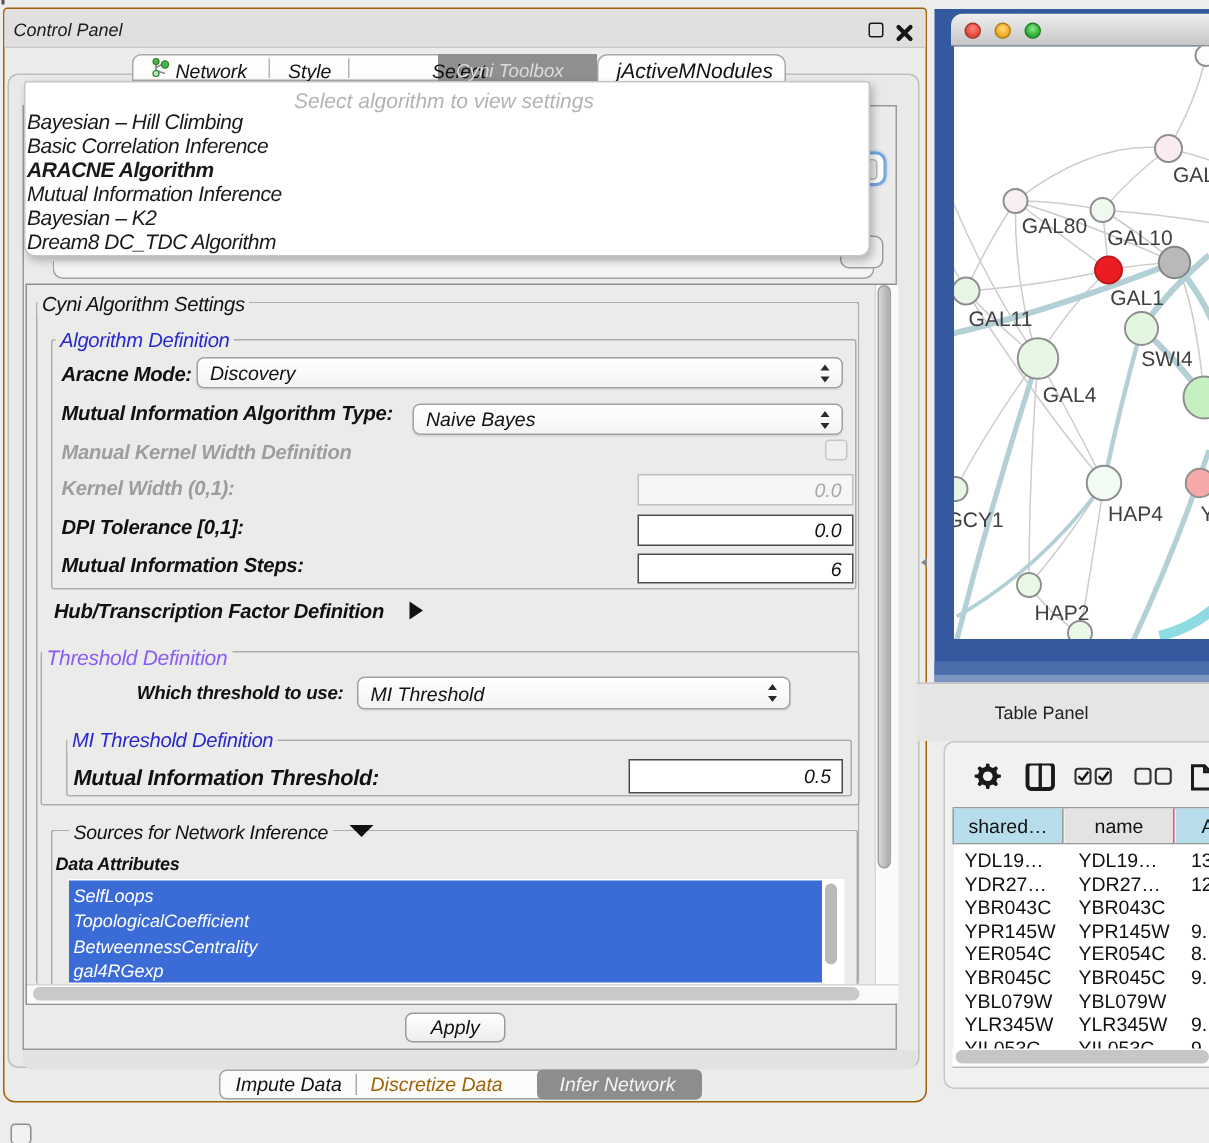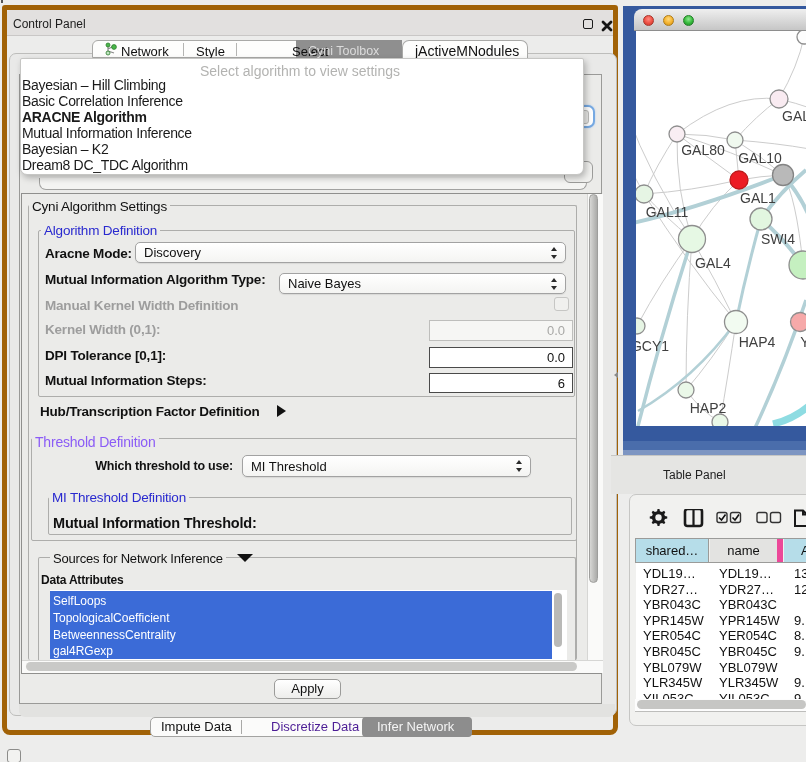--- a/index.html
+++ b/index.html
@@ -18,21 +18,21 @@
     border-left:3px solid transparent; border-right:3px solid transparent; border-top:4px solid #2a2a2a; }
   .field { background:#fff; border:1.5px solid #4a4a4a; font-size:13px; color:#111;
            display:flex; align-items:center; justify-content:flex-end; padding-right:7px; }
   .group { border:1px solid #adadab; border-radius:2px; }
 </style>
 </head>
 <body>
 
 <div class="abs" style="left:1px;top:0;width:2px;height:3px;background:#555;"></div>
 
-<div class="abs" id="cpwin" style="left:2px;top:5px;width:616px;height:730px;background:#ececeb;border:5px solid #a16207;border-radius:3px 3px 8px 8px;">
+<div class="abs" id="cpwin" style="left:2px;top:5px;width:616px;height:730px;background:#ececeb;border:1px solid #a16207;border-radius:3px 3px 8px 8px;font-style:italic;">
 
   <div class="abs" style="left:0;top:0;width:100%;height:26px;background:#e2e0df;border-bottom:1px solid #c9c7c6;border-radius:3px 3px 0 0;"></div>
   <div class="abs" style="left:6px;top:7px;font-size:12px;color:#1c1c1c;">Control Panel</div>
   <div class="abs" style="left:576px;top:9px;width:10px;height:10px;border:1.5px solid #1a1a1a;border-radius:2px;"></div>
   <svg class="abs" style="left:594px;top:10px;" width="12" height="12" viewBox="0 0 12 12">
       <path d="M2,2 L10,10 M10,2 L2,10" stroke="#161616" stroke-width="2.8" stroke-linecap="round"></path>
     </svg>
 
   <div class="abs" style="left:2px;top:43px;width:608px;height:663px;background:#e9e9e8;border:1px solid #bdbdbb;border-radius:7px;"></div>
 
@@ -103,20 +103,21 @@
   <div class="lbl abs" style="left:40px;top:449px;width:186px;text-align:right;font-size:12.5px;">Which threshold to use:</div>
   <div class="combo abs" style="left:235px;top:445px;width:289px;height:22px;">MI Threshold<span class="carets">
         <span class="up"></span>
         <span class="dn"></span>
       </span></div>
 
   <div class="group abs" style="left:41px;top:487px;width:524px;height:38px;"></div>
   <div class="gt abs" style="left:42px;top:480px;color:#2929cf;">MI Threshold Definition</div>
 
   <div class="lbl abs" style="left:46px;top:505px;font-size:14.5px;">Mutual Information Threshold:</div>
+  <div class="field abs" style="left:416px;top:500px;width:143px;height:23px;">0.5</div>
 
   <div class="group abs" style="left:31px;top:547px;width:538px;height:109px;border-bottom:none;"></div>
   <div class="gt abs" style="left:43px;top:541px;font-size:13px;">Sources for Network Inference</div>
   <div class="abs" style="left:230px;top:544px;width:0;height:0;border-left:8px solid transparent;border-right:8px solid transparent;border-top:8.5px solid #111;"></div>
 
   <div class="lbl abs" style="left:34px;top:563px;font-size:12px;">Data Attributes</div>
 
   <div class="abs" style="left:43px;top:580px;width:517px;height:70px;background:#fff;"></div>
   <div class="abs" style="left:43px;top:581px;width:502px;height:68px;background:#3b6bd7;"></div>
   <div class="abs" style="left:46px;top:583px;font-size:12px;color:#fff;line-height:16.8px;">SelfLoops<br>TopologicalCoefficient<br>BetweennessCentrality<br>gal4RGexp</div>
@@ -128,21 +129,21 @@
   <div class="abs" style="left:15px;top:650px;width:581px;height:13px;background:#fafaf9;border-top:1px solid #d6d6d4;"></div>
   <div class="abs" style="left:19px;top:652px;width:551px;height:9px;border-radius:5px;background:#c9c9c7;"></div>
 
   <div class="abs" style="left:12px;top:694px;width:596px;height:13px;background:#e2e2e0;border-radius:0 0 6px 6px;"></div>
   <div class="abs" style="left:267px;top:669px;width:67px;height:20px;background:linear-gradient(#ffffff,#ededeb);border:1px solid #9b9b99;border-radius:5px;text-align:center;font-size:13px;color:#111;line-height:18px;">Apply</div>
 
   <div class="abs" style="left:143px;top:707px;width:322px;height:20px;background:#fbfbfa;border:1px solid #a3a3a1;border-radius:5px;"></div>
   <div class="abs" style="left:355px;top:707px;width:110px;height:20px;background:#8d8d8d;border-radius:4px;"></div>
   <div class="abs" style="left:234px;top:710px;width:1px;height:14px;background:#a9a9a7;"></div>
   <div class="abs" style="left:154px;top:709px;font-size:13px;color:#111;">Impute Data</div>
-  <div class="abs" style="left:264px;top:709px;font-size:13px;color:#4c1d95;">Discretize Data</div>
+  <div class="abs" style="left:244px;top:709px;font-size:13px;color:#a16207;">Discretize Data</div>
   <div class="abs" style="left:370px;top:709px;font-size:13px;color:#f4f4f4;">Infer Network</div>
 
   <div class="abs" style="left:13px;top:48px;width:564px;height:117px;background:#fff;border:1px solid #c6c6c4;border-radius:2px 2px 7px 7px;box-shadow:2px 3px 6px rgba(0,0,0,0.25);"></div>
   <div class="abs" style="left:193px;top:53px;font-size:14px;color:#b3b3b1;">Select algorithm to view settings</div>
   <div class="abs" style="left:15px;top:67px;font-size:14px;color:#1a1a1a;line-height:16px;letter-spacing:-0.3px;">Bayesian – Hill Climbing<br>Basic Correlation Inference<br><b>ARACNE Algorithm</b><br>Mutual Information Inference<br>Bayesian – K2<br>Dream8 DC_TDC Algorithm</div>
 </div>
 
 <div class="abs" style="left:7px;top:749px;width:14px;height:14px;border:1.5px solid #8c8c8a;border-radius:3px;background:#f2f2f0;"></div>
 
 <div class="abs" style="left:614px;top:372px;width:0;height:0;border-top:3px solid transparent;border-bottom:3px solid transparent;border-right:4px solid #8a8a88;"></div>
@@ -251,21 +252,21 @@
     </g>
     <g fill="none" stroke="#111" stroke-width="1.6">
       <path d="M70 8.5 L72.5 11 L76.5 5.5"></path>
       <path d="M83.5 8.5 L86 11 L90 5.5"></path>
     </g>
     <path d="M146 1.5 L154 1.5 L158 5.5 L158 17 L146 17 Z M154 1.5 L154 5.5 L158 5.5" fill="none" stroke="#1a1a1a" stroke-width="2"></path>
   </svg>
 
   <div class="abs" style="left:24px;top:83px;width:171px;height:25px;border-top:1px solid #9b9b99;border-bottom:1px solid #9b9b99;">
     <div class="abs" style="left:0;top:0;width:74px;height:23px;background:#b6dde9;border-left:1px solid #9b9b99;border-right:1px solid #9b9b99;text-align:center;font-size:13px;color:#111;line-height:23px;">shared…</div>
-    <div class="abs" style="left:75px;top:0;width:73px;height:23px;background:#e3e3e1;border-right:6px solid #ec4899;text-align:center;font-size:13px;color:#111;line-height:23px;">name</div>
+    <div class="abs" style="left:75px;top:0;width:73px;height:23px;background:#e3e3e1;border-right:1px solid #ec4899;text-align:center;font-size:13px;color:#111;line-height:23px;">name</div>
     <div class="abs" style="left:149px;top:0;width:22px;height:23px;background:#b6dde9;overflow:hidden;font-size:13px;color:#111;line-height:23px;">
         <span style="position:absolute;left:17px;">A</span>
       </div>
   </div>
   <div class="abs" style="left:25px;top:108px;width:170px;height:137px;background:#fff;overflow:hidden;">
     <div class="abs" style="left:7px;top:3px;font-size:13px;color:#111;line-height:15.6px;">YDL19…<br>YDR27…<br>YBR043C<br>YPR145W<br>YER054C<br>YBR045C<br>YBL079W<br>YLR345W<br>YIL053C</div>
     <div class="abs" style="left:83px;top:3px;font-size:13px;color:#111;line-height:15.6px;">YDL19…<br>YDR27…<br>YBR043C<br>YPR145W<br>YER054C<br>YBR045C<br>YBL079W<br>YLR345W<br>YIL053C</div>
     <div class="abs" style="left:158px;top:3px;font-size:13px;color:#111;line-height:15.6px;">13<br>12<br>&nbsp;<br>9.<br>8.<br>9.<br>&nbsp;<br>9.<br>9.</div>
   </div>
 

